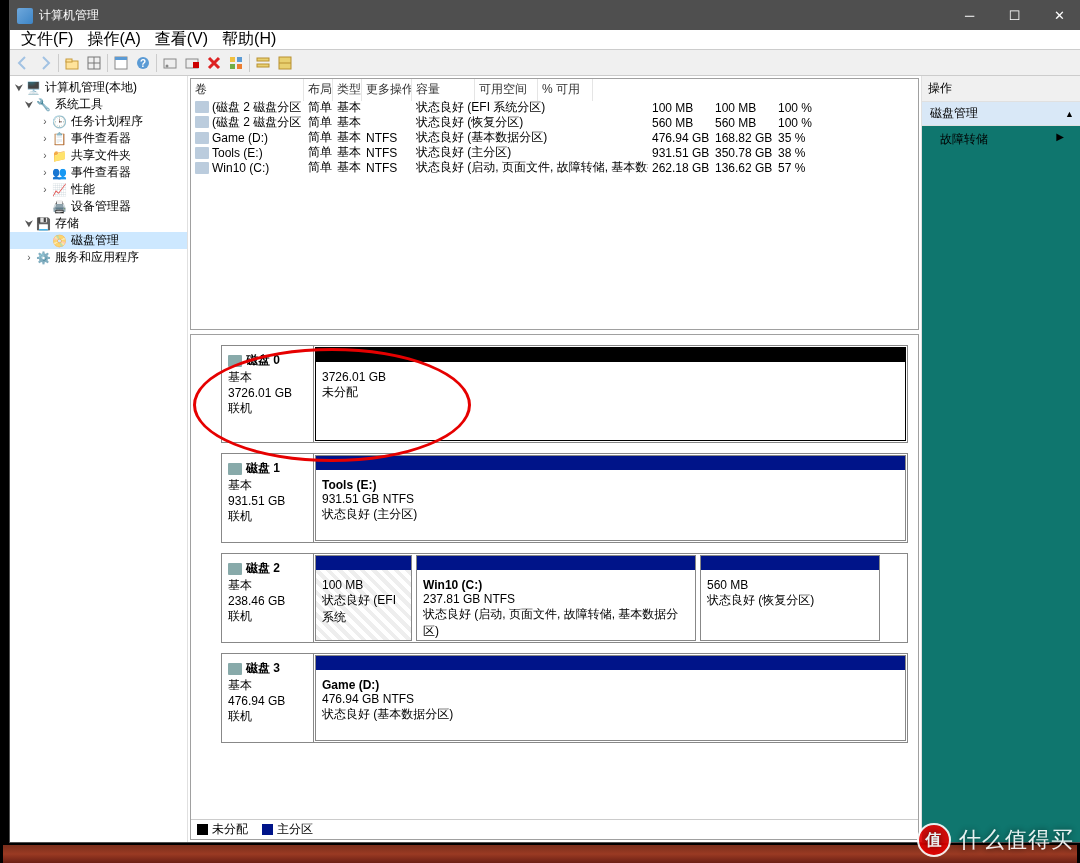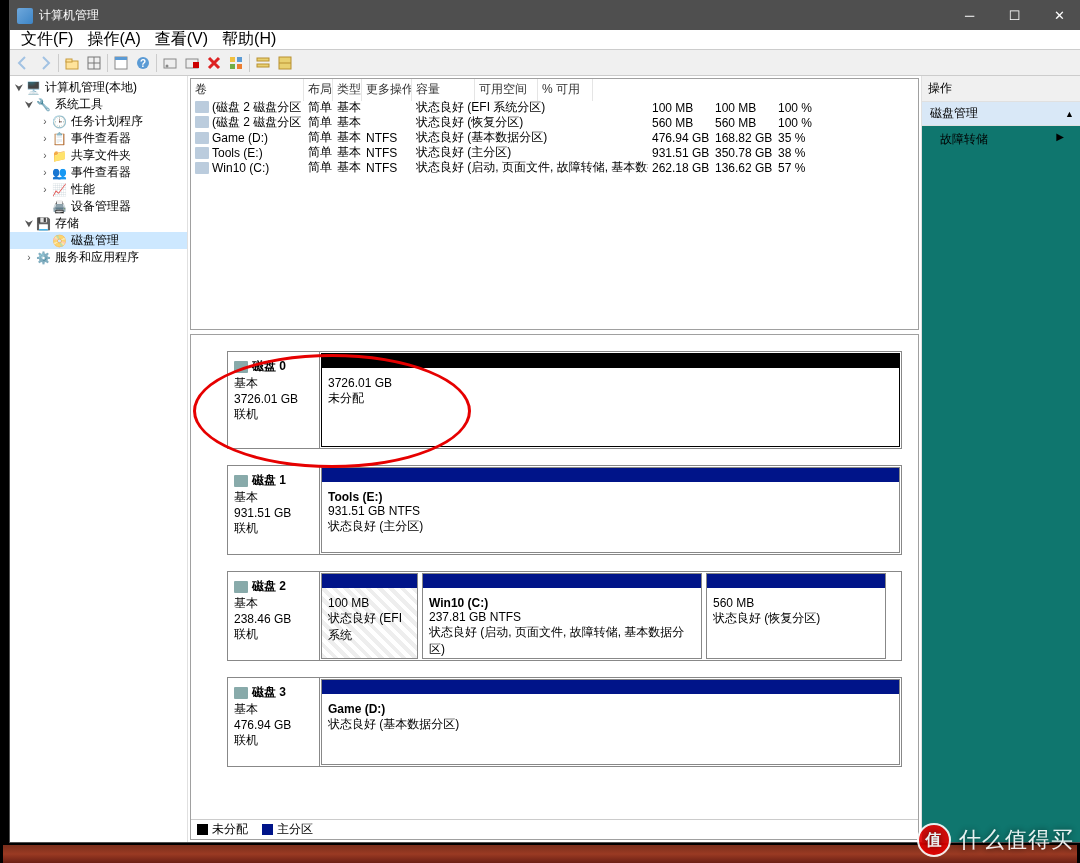--- a/index.html
+++ b/index.html
@@ -52,21 +52,21 @@
     .actions-pane .aitem { font-size:12px; padding:5px 18px; display:flex; justify-content:space-between;}
     
     .vol-list { height: 252px; border:1px solid #a0a0a0; margin:2px; overflow:auto; background:#fff;}
     .vol-header { display:flex; height:21px; font-size:12px; color:#333; align-items:center;}
     .vol-header .vh { border-right:1px solid #e5e5e5; padding: 3px 4px; background: #fff; white-space:nowrap; overflow:hidden;}
     .vol-row { display:flex; height:15px; font-size:12px; align-items:center;}
     .vol-row .vc { padding: 0 4px; white-space:nowrap; overflow:hidden;text-overflow:clip;}
     .vicon{ width:14px;height:12px; display:inline-block; background:#bcd; border-radius:1px; margin-right:3px; position:relative; top:2px;}
     
     .disk-area { flex:1; margin:2px; border:1px solid #a0a0a0; overflow:auto; background:#fff; position:relative;}
-    .disk-block { margin:16px; display:flex; height:90px;padding-left:20px;}
+    .disk-block { margin:10px; display:flex; height:90px;padding-left:20px;}
     .disk-block.tall{height:98px;}
     .disk-info {
       width: 92px; border:1px solid #888; border-right:none; padding: 6px; font-size:12px;
       display:flex; flex-direction:column; justify-content:flex-start; background:#fff;
     }
     .disk-info .dname { font-weight:bold; display:flex;align-items:center;}
     .disk-info .dicon{width:14px;height:12px;display:inline-block;background:#8aa;border-radius:1px;margin-right:4px;}
     .disk-parts {
       flex:1; border:1px solid #888; display:flex; gap:2px; padding:0;
     }
@@ -388,20 +388,21 @@
               <div class="disk-info">
                 <div class="dname"><span class="dicon"></span>磁盘 3</div>
                 <div>基本</div>
                 <div>476.94 GB</div>
                 <div>联机</div>
               </div>
               <div class="disk-parts">
                 <div class="part primary" style="flex: 1 1 0%;">
                   <div class="stripe"></div>
                   <div class="pname">Game  (D:)</div>
+                  <div>476.94 GB NTFS</div>
                   <div>状态良好 (基本数据分区)</div>
                 </div>
               </div>
             </div>
             <div class="red-ellipse"></div>
           </div>
         <div class="legend">
           <span><span class="sw unalloc"></span><span>未分配</span></span>
           <span><span class="sw primary"></span><span>主分区</span></span>
         </div>

